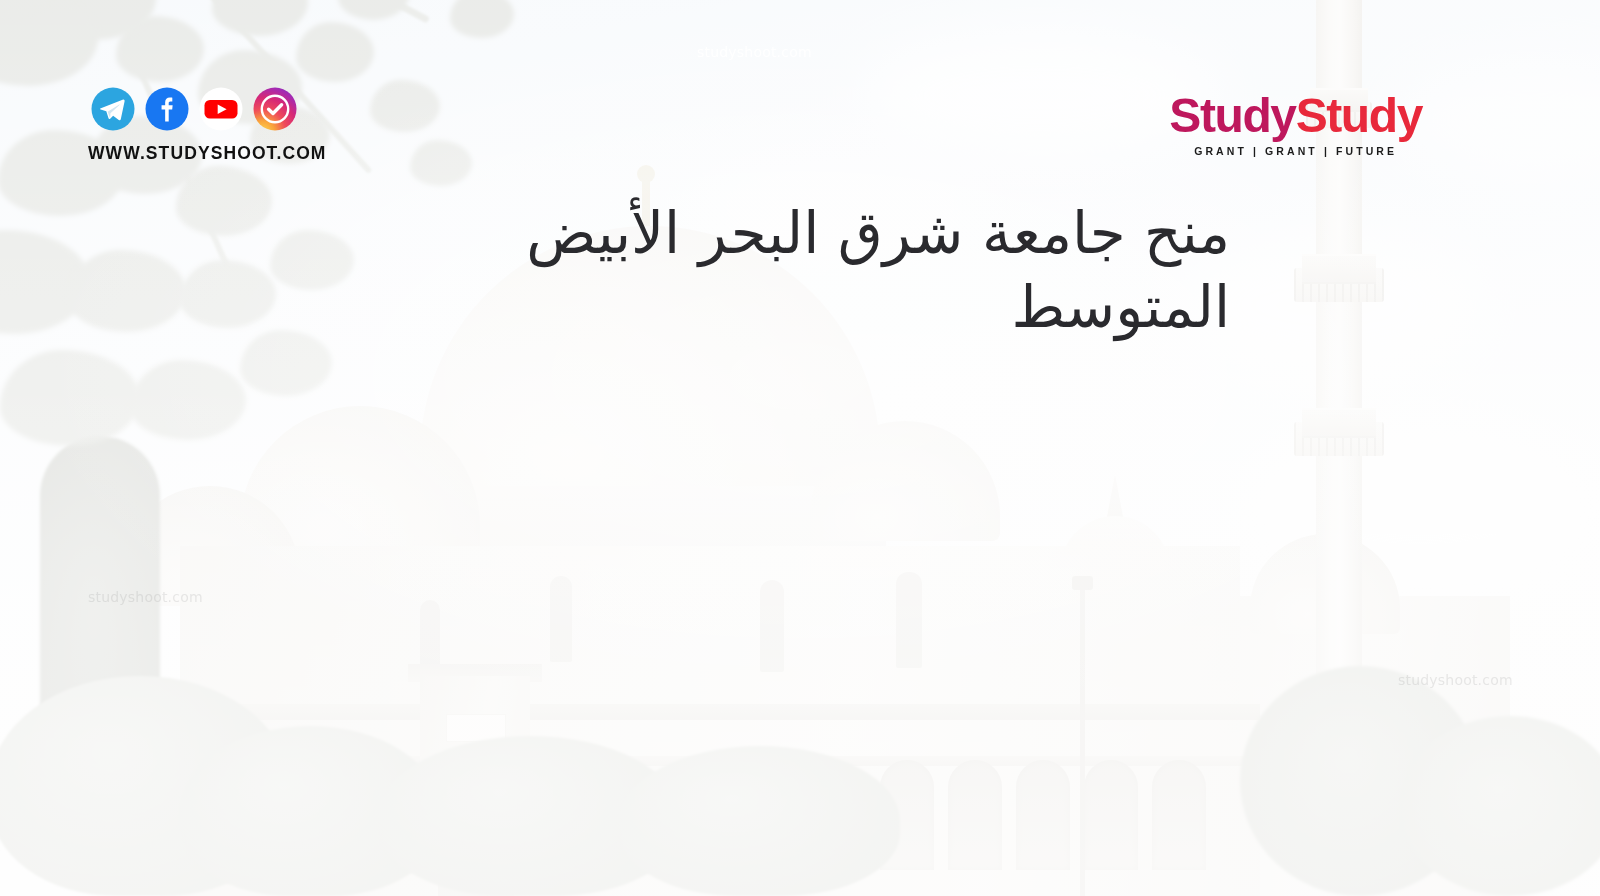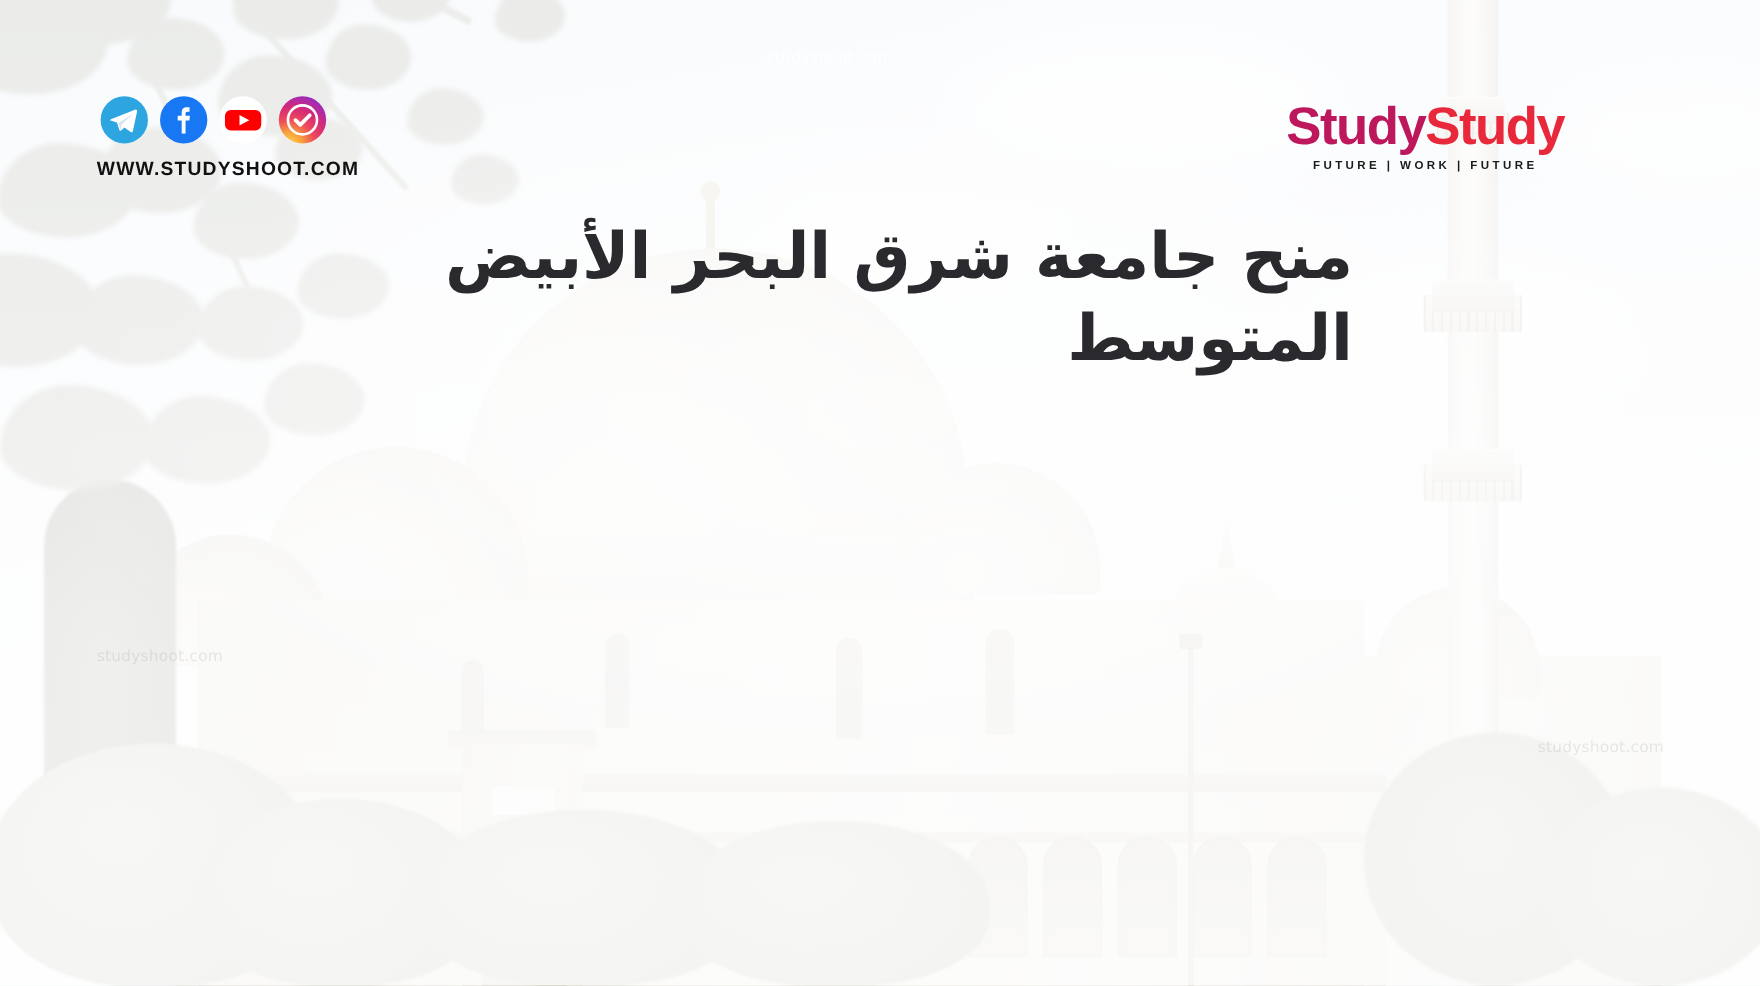--- a/index.html
+++ b/index.html
@@ -293,21 +293,21 @@
     right: 370px;
     top: 196px;
     width: 860px;
     direction: rtl;
     text-align: right;
   }
   .headline {
     margin: 0;
     font-family: "DejaVu Sans", sans-serif;
     font-size: 58px;
-    font-weight: 700;
+    font-weight: 400;
     line-height: 1.28;
     color: #2a2a2e;
     letter-spacing: 0;
   }
   .body-copy {
     margin: 28px 0 0 0;
     font-family: "DejaVu Sans", sans-serif;
     font-size: 21.5px;
     font-weight: 700;
     line-height: 1.72;
@@ -477,20 +477,20 @@
       </svg>
     </a>
   </div>
 
   <div class="site-url">WWW.STUDYSHOOT.COM</div>
 
   <div class="logo">
     <div class="logo-word">
       <span class="s1">Study</span><span class="s2">Study</span>
     </div>
-    <div class="logo-tag">FUTURE | WORK | FUTURE</div>
+    <div class="logo-tag">GRANT | GRANT | FUTURE</div>
   </div>
 
   <div class="copy">
     <h1 class="headline">منح جامعة شرق البحر الأبيض المتوسط</h1>
   </div>
 
 </div>
 
 </body></html>

